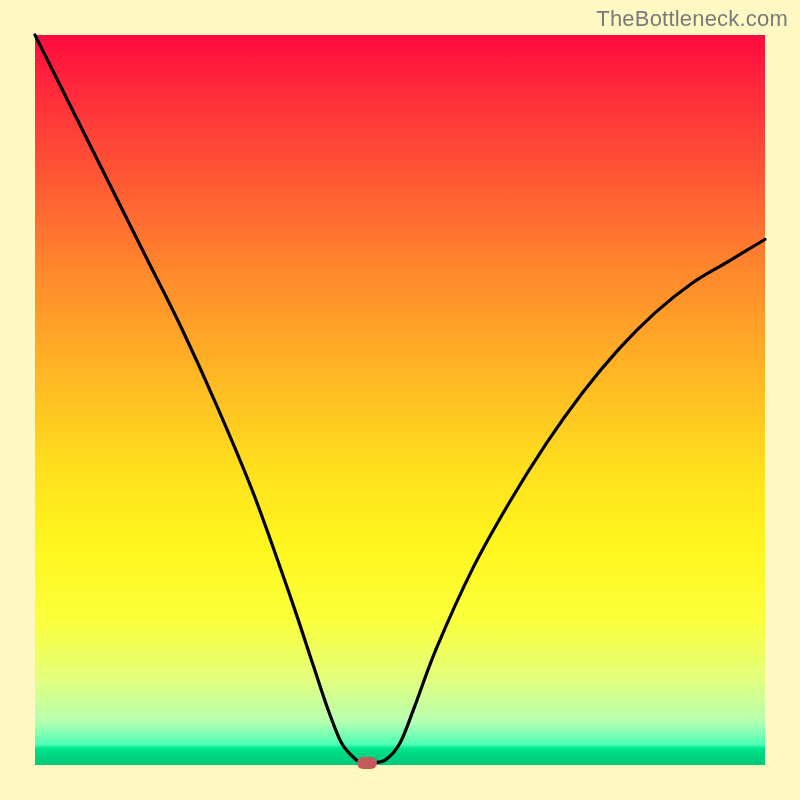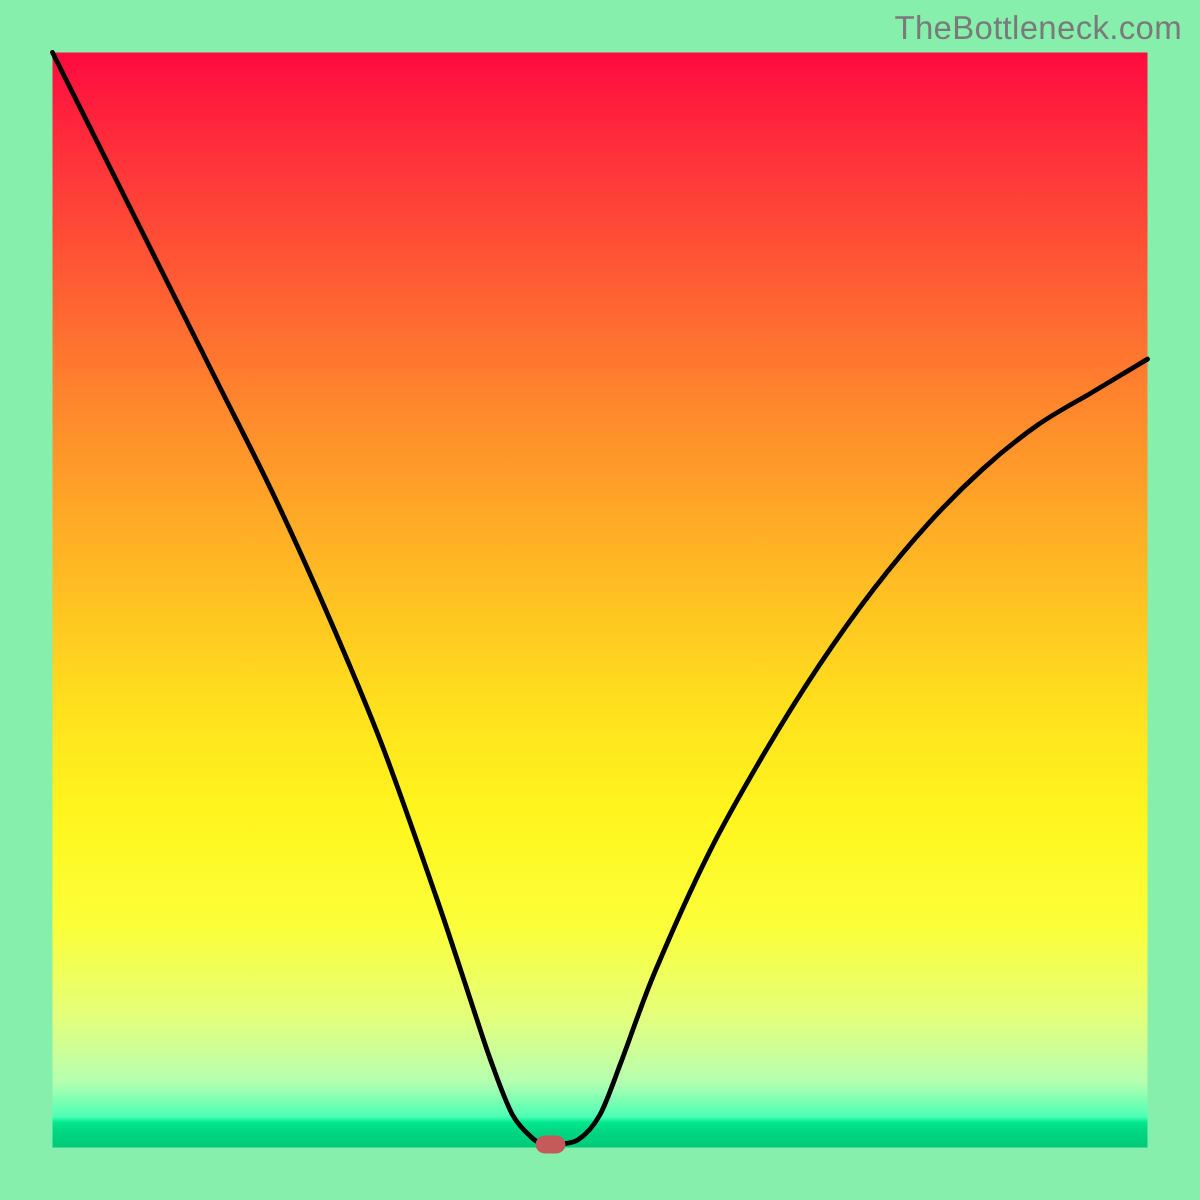--- a/index.html
+++ b/index.html
@@ -10,21 +10,21 @@
     background: #000;
     overflow: hidden;
     font-family: Arial, Helvetica, sans-serif;
   }
   .frame {
     position: absolute;
     left: 0;
     top: 0;
     width: 800px;
     height: 800px;
-    background: #86efac;
+    background: #fef9c3;
   }
   .plot {
     position: absolute;
     left: 35px;
     top: 35px;
     width: 730px;
     height: 730px;
     background: linear-gradient(to bottom,
       #ff0a3f 0%,
       #ff2c3b 8%,

